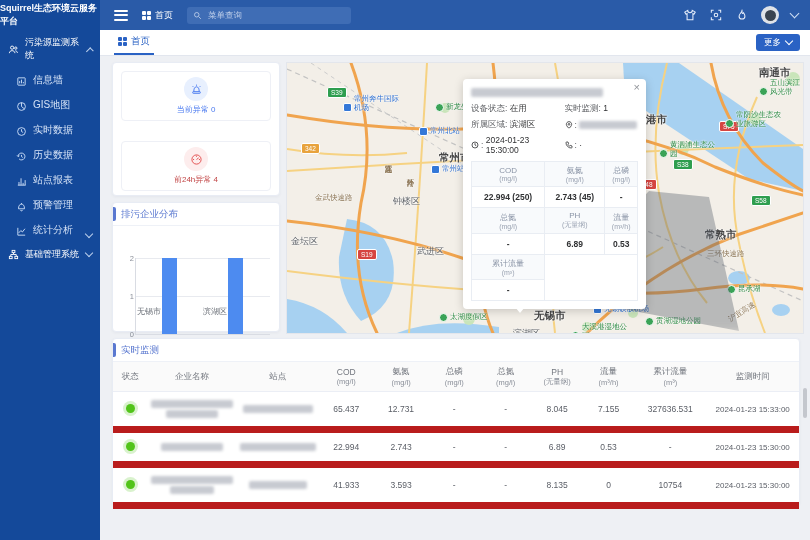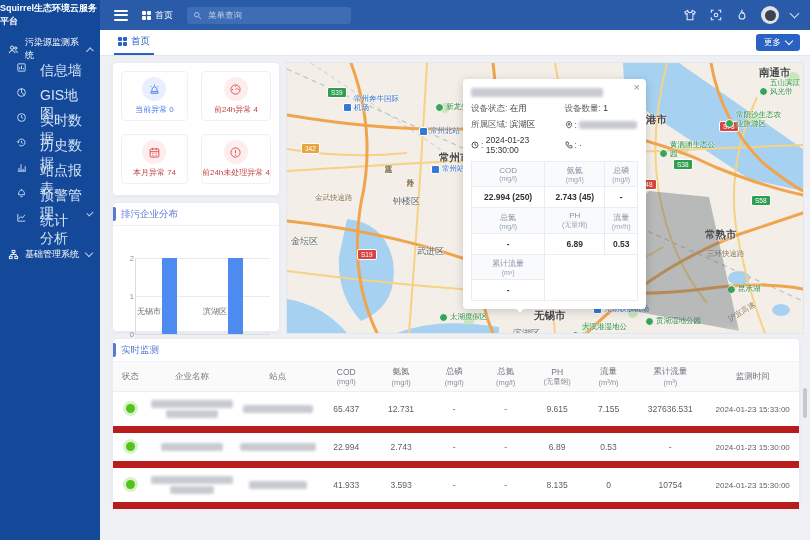--- a/index.html
+++ b/index.html
@@ -21,41 +21,41 @@
   .search input::placeholder{color:#b9cbe8;}
   .tb-icons{margin-left:auto;display:flex;align-items:center;gap:12px;padding-right:12px;}
   .tbic{width:14px;height:14px;}
   .avatar{width:18px;height:18px;border-radius:50%;background:#dfe3e8;display:flex;align-items:center;justify-content:center;}
   .avatar i{width:11px;height:11px;border-radius:50%;background:#3a4450;display:block;}
   .chev{width:6px;height:6px;border-right:1.5px solid #cfe0f5;border-bottom:1.5px solid #cfe0f5;
         transform:rotate(45deg);margin-top:-3px;}
   
   .sidebar{left:0;top:30px;width:100px;height:510px;background:#14499a;padding-top:6px;box-sizing:border-box;}
   .sec{display:flex;align-items:center;height:26px;padding:0 8px;color:#fff;font-size:9px;gap:6px;cursor:pointer;}
-  .item{display:flex;align-items:flex-start;height:25px;padding:0 8px 0 16px;color:#d5e2f6;font-size:14px;gap:13px;cursor:pointer;}
+  .item{display:flex;align-items:flex-end;height:25px;padding:0 8px 0 16px;color:#d5e2f6;font-size:10px;gap:6px;cursor:pointer;}
   .caret{margin-left:auto;width:5px;height:5px;border-right:1.2px solid #bcd0ec;border-bottom:1.2px solid #bcd0ec;}
   .caret.up{transform:rotate(-135deg);margin-top:3px;}
   .caret.down{transform:rotate(45deg);margin-top:-2px;}
   .si{width:11px;height:11px;flex:none;}
   
   .tabbar{left:100px;top:30px;width:710px;height:26px;background:#fff;border-bottom:1px solid #e2e6ee;
           display:flex;align-items:center;box-sizing:border-box;}
   .tab{margin-left:14px;display:flex;align-items:center;gap:4px;color:#2a62c4;font-size:9.5px;height:100%;
        border-bottom:2px solid #2a62c4;padding:0 4px;box-sizing:border-box;cursor:pointer;}
   .tab .gridic i{background:#2a62c4;}
   .morebtn{margin-left:auto;margin-right:10px;background:#2a62c4;color:#fff;border:none;border-radius:3px;
            height:17px;padding:0 8px;font-size:8.5px;display:flex;align-items:center;gap:5px;cursor:pointer;}
   .morebtn .chev{border-color:#fff;width:5px;height:5px;}
   
   .card{background:#fff;border:1px solid #e8ecf4;border-radius:4px;box-sizing:border-box;
         box-shadow:0 1px 3px rgba(30,50,90,.05);}
   .chead{height:22px;display:flex;align-items:center;border-bottom:1px solid #eef1f7;
          color:#5a78d0;font-size:9.5px;padding-left:8px;position:relative;}
   .chead:before{content:"";position:absolute;left:0;top:4px;bottom:4px;width:3px;background:#5a78d0;border-radius:0 2px 2px 0;}
-  .statgrid{display:grid;grid-template-columns:1fr 1fr;gap:13px;padding:8px;}
+  .statgrid{display:grid;grid-template-columns:1fr;gap:20px;padding:8px;}
   .stat{border:1px solid #eef0f6;border-radius:4px;height:48px;display:flex;flex-direction:column;
         align-items:center;justify-content:center;gap:3px;cursor:pointer;}
   .bubble{width:24px;height:24px;border-radius:50%;display:flex;align-items:center;justify-content:center;}
   .stat.blue .bubble{background:#e8f0fe;color:#4a7af0;}
   .stat.red .bubble{background:#fdeded;color:#e25050;}
   .stat.blue .slabel{color:#4a7af0;}
   .stat.red .slabel{color:#c24646;}
   .slabel{font-size:8px;white-space:nowrap;}
   .ci{width:13px;height:13px;}
   
@@ -429,21 +429,21 @@
     <svg class="pin" viewBox="0 0 24 32">
       <path d="M12 1C6 1 1.5 5.5 1.5 11.5 1.5 19 12 31 12 31s10.5-12 10.5-19.5C22.5 5.5 18 1 12 1z" fill="#3478d8" stroke="#fff" stroke-width="1.5"></path>
       <circle cx="12" cy="11.5" r="4" fill="#fff"></circle>
     </svg>
 
     <div class="popup">
       <span class="pclose">×</span>
       <div class="redact" style="width:132px;height:9px;margin-top:2px;"></div>
       <div class="pinfo">
         <span><span>设备状态:</span> <b>在用</b></span>
-        <span><span>设备数量:</span> <b>1</b></span>
+        <span><span>实时监测:</span> <b>1</b></span>
         <span><span>所属区域:</span> <b>滨湖区</b></span>
         <span style="display:flex;align-items:center;">
           <svg class="pico" viewBox="0 0 24 24" fill="none" stroke="#303133" stroke-width="2.4">
               <path d="M12 2C7.5 2 4 5.5 4 10c0 5.5 8 12 8 12s8-6.5 8-12c0-4.5-3.5-8-8-8z"></path>
               <circle cx="12" cy="10" r="2.6"></circle>
             </svg>
           <span>:&nbsp;</span>
             <span class="redact" style="width:58px;height:8px;display:inline-block"></span>
         </span>
         <span style="display:flex;align-items:center;">
@@ -555,21 +555,21 @@
               <div class="redact rblk" style="width:82px"></div>
               <div class="redact rblk" style="width:52px"></div>
             </td>
           <td>
               <div class="redact rblk" style="width:70px"></div>
             </td>
           <td>65.437</td>
             <td>12.731</td>
           <td>-</td>
             <td>-</td>
-          <td>9.615</td>
+          <td>8.045</td>
             <td>7.155</td>
           <td>327636.531</td>
             <td style="font-size:8px">2024-01-23 15:33:00</td>
         </tr>
         <tr>
           <td><span class="gdot" style="background:#52c41a"></span></td>
           <td>
               <div class="redact rblk" style="width:62px"></div>
             </td>
           <td>

